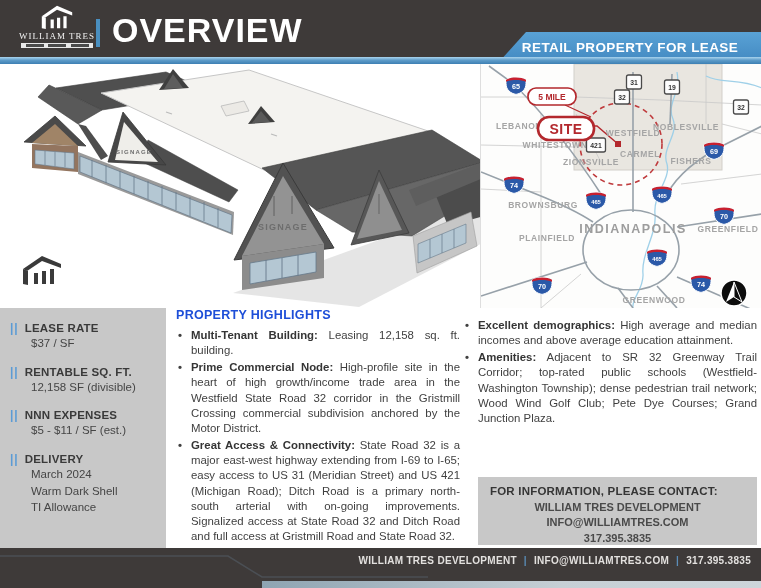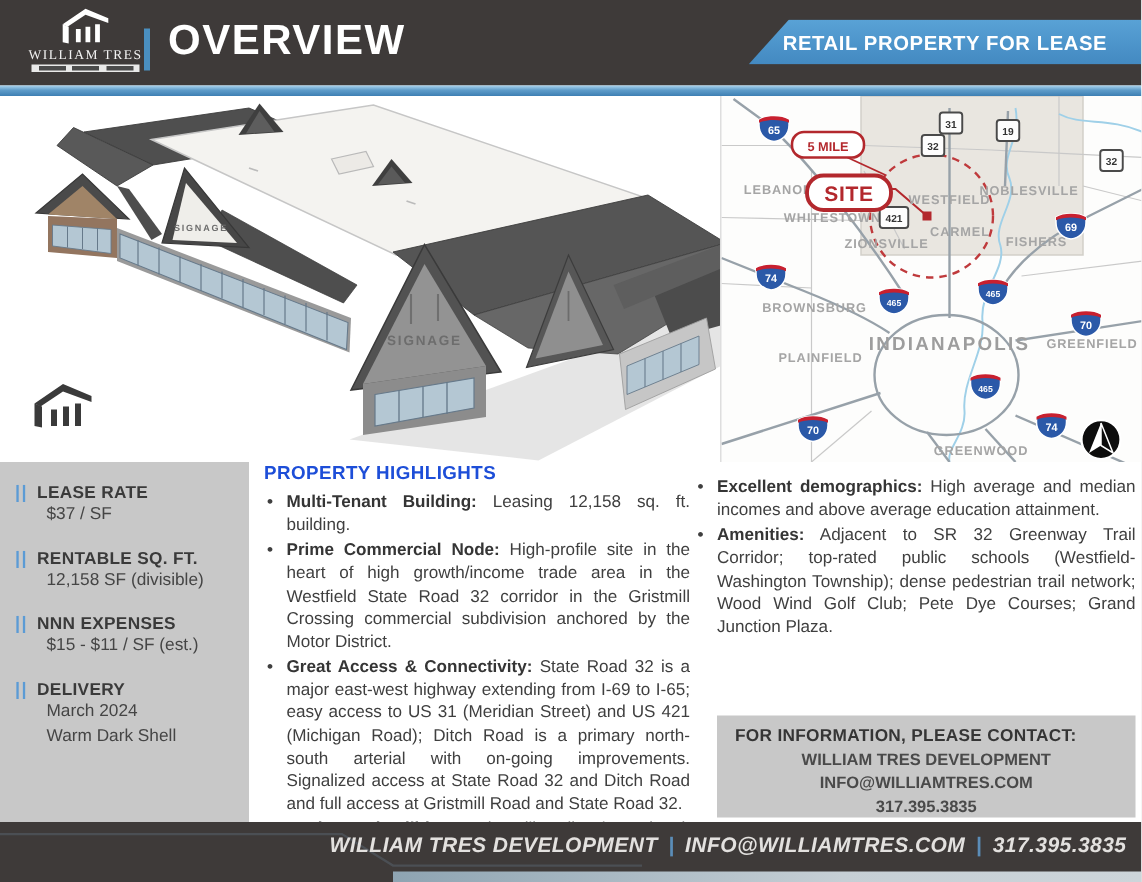--- a/index.html
+++ b/index.html
@@ -6,22 +6,22 @@
   .page{position:relative;width:761px;height:588px;background:#fff;overflow:hidden;
         font-family:"Liberation Sans",sans-serif;-webkit-font-smoothing:antialiased;}
   
   .header{position:absolute;left:0;top:0;width:761px;height:57px;background:#3e3a39;}
   .logo-block{position:absolute;left:16px;top:4px;width:82px;text-align:center;color:#fff;}
   .logo-block svg{display:block;margin:0 auto;}
   .brand{font-family:"Liberation Serif",serif;font-size:9px;letter-spacing:1px;color:#f2f2f2;margin-top:1px;white-space:nowrap;}
   .tagline{margin:2px auto 0;width:72px;height:5px;background:#e9e9e9;display:flex;justify-content:space-evenly;align-items:center;}
   .tagline i{display:block;width:18px;height:3px;background:#4b4b4b;}
   .vsep{position:absolute;left:96px;top:19px;width:4px;height:28px;background:#4a8fc0;}
-  .page-title{position:absolute;left:112px;top:11px;font-size:28px;font-weight:bold;color:#fff;letter-spacing:1px;}
-  .banner{position:absolute;right:0;top:13px;width:262px;height:30px;
+  .page-title{position:absolute;left:112px;top:11px;font-size:34px;font-weight:bold;color:#fff;letter-spacing:1px;}
+  .banner{position:absolute;right:0;top:32px;width:262px;height:30px;
           background:linear-gradient(180deg,#59a2d6 0%,#4389c1 100%);
           clip-path:polygon(27px 0,100% 0,100% 100%,0 100%);
           display:flex;align-items:center;justify-content:center;}
   .banner span{font-size:13.5px;font-weight:bold;color:#fff;letter-spacing:.4px;}
   .blue-line{position:absolute;left:0;top:57px;width:761px;height:7px;
              background:linear-gradient(180deg,#aad4ee 0%,#5e9cc9 45%,#3d7fb3 100%);}
   
   .render-area{position:absolute;left:16px;top:64px;width:480px;height:246px;background:#fff;}
   .map-area{position:absolute;left:480px;top:64px;width:281px;height:244px;background:#fdfdfc;border-left:1px solid #dedede;}
   .corner-logo{position:absolute;left:22px;top:250px;color:#3a3a3a;}
@@ -40,21 +40,21 @@
   .bullets li{position:relative;padding-left:15px;font-size:11.4px;line-height:1.33;color:#3f3f3f;text-align:justify;margin-bottom:2px;}
   .bullets li::before{content:"\2022";position:absolute;left:2px;top:0;font-weight:bold;color:#3f3f3f;}
   .bullets b{color:#353535;}
   
   .contact{position:absolute;left:478px;top:477px;width:279px;height:68px;background:#c8c8c8;box-sizing:border-box;padding:8px 12px 12px;}
   .contact .c-head{font-size:11.5px;font-weight:bold;color:#353535;letter-spacing:.2px;margin-bottom:3px;}
   .contact .c-line{text-align:center;font-size:11px;font-weight:bold;color:#4a4a4a;line-height:1.4;}
   
   .footer{position:absolute;left:0;top:548px;width:761px;height:40px;background:#3e3a39;}
   .footer svg{position:absolute;left:0;top:0;}
-  .footer-text{position:absolute;right:10px;top:7px;font-size:14px;font-weight:bold;color:#e3e1df;letter-spacing:.3px;font-style:italic;}
+  .footer-text{position:absolute;right:10px;top:7px;font-size:10px;font-weight:bold;color:#e3e1df;letter-spacing:.3px;}
   .footer-text .pipe{color:#5b8db8;padding:0 7px;font-weight:bold;}
   .bottom-strip{position:absolute;left:262px;top:581px;width:499px;height:7px;
                 background:linear-gradient(90deg,#8ea4b2 0%,#c6cfd5 60%,#cdd5da 100%);}
   
   text{font-family:"Liberation Sans",sans-serif;}
   .city{fill:#a5a5a5;font-size:8.5px;font-weight:bold;letter-spacing:.6px;text-anchor:middle;}
   .city.big{fill:#9d9d9d;font-size:12.5px;letter-spacing:1.5px;}
   .ishield-t{fill:#fff;font-weight:bold;text-anchor:middle;}
   .sshield-t{fill:#333;font-weight:bold;text-anchor:middle;font-size:6.8px;}
   .site-t{fill:#b3282d;font-weight:bold;text-anchor:middle;}
@@ -328,30 +328,31 @@
         <span class="label">RENTABLE SQ. FT.</span>
         </div>
     <div class="val">12,158 SF (divisible)</div>
       </div>
 
     <div class="stat">
       <div class="row">
           <span class="bars">||</span>
         <span class="label">NNN EXPENSES</span>
         </div>
-    <div class="val">$15 - $11 / SF (est.)</div>
+    <div class="val">$5 - $11 / SF (est.)</div>
       </div>
 
     <div class="stat">
       <div class="row">
           <span class="bars">||</span>
         <span class="label">DELIVERY</span>
         </div>
     <div class="val">March 2024</div>
         <div class="val">Warm Dark Shell</div>
+        <div class="val">TI Allowance</div>
       </div>
   </div>
 
   <div class="hl-heading">PROPERTY HIGHLIGHTS</div>
   <ul class="bullets left" id="bullets-left">
     <li><b>Multi-Tenant Building:</b><span> Leasing 12,158 sq. ft. building.</span></li>
 
     <li><b>Prime Commercial Node:</b><span> High-profile site in the heart of high growth/income trade area in the Westfield State Road 32 corridor in the Gristmill Crossing commercial subdivision anchored by the Motor District.</span></li>
 
     <li><b>Great Access &amp; Connectivity:</b><span> State Road 32 is a major east-west highway extending from I-69 to I-65; easy access to US 31 (Meridian Street) and US 421 (Michigan Road); Ditch Road is a primary north-south arterial with on-going improvements.  Signalized access at State Road 32 and Ditch Road and full access at Gristmill Road and State Road 32.</span></li>

